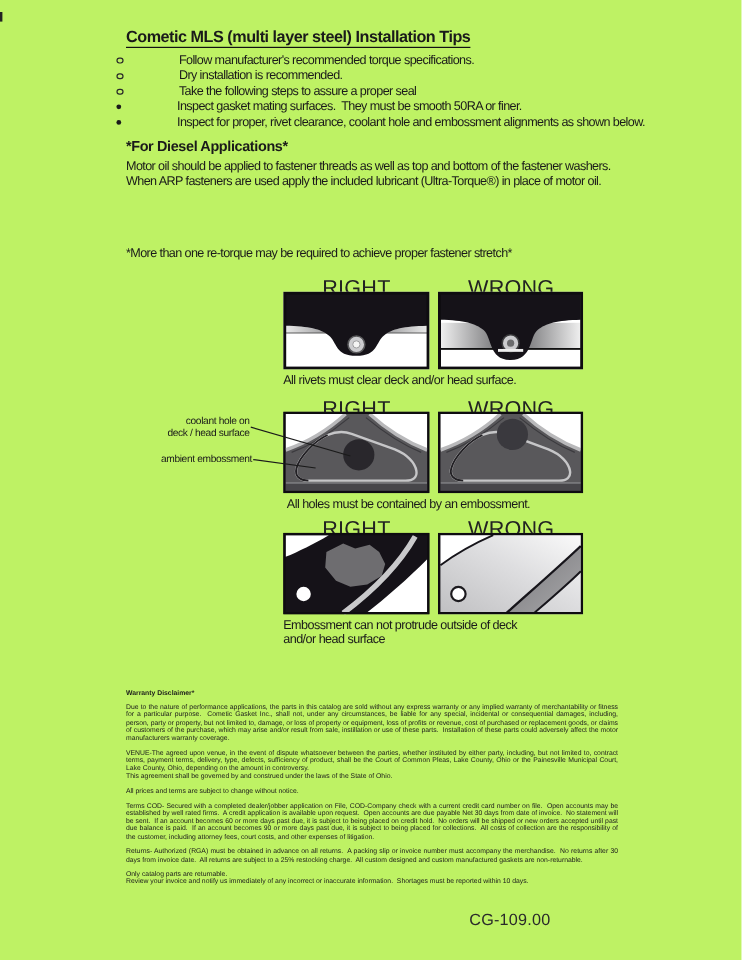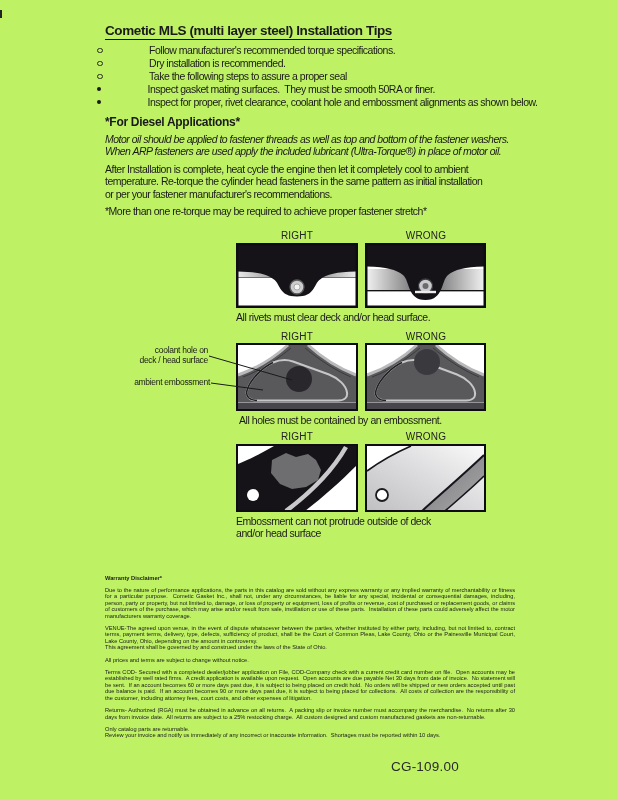--- a/index.html
+++ b/index.html
@@ -16,23 +16,23 @@
   
   .bullets{left:97px;top:44px;width:470px;}
   .brow{display:flex;align-items:flex-start;height:13px;white-space:pre;}
   .brow .txt{font-size:10.5px;letter-spacing:-0.5px;line-height:13px;white-space:pre;padding-left:43px;}
   .m1{width:3.6px;height:3.6px;border:1px solid #2a2a2a;border-radius:50%;margin:3.6px 3.5px 0 0;flex:0 0 auto;}
   .m2{width:4px;height:4px;background:#1a1a1a;border-radius:50%;margin:4px 3.5px 0 0;flex:0 0 auto;}
   .lvl2{}
   
   .h2{left:105px;top:115px;font-size:12px;font-weight:bold;letter-spacing:-0.3px;}
   .para{left:105px;width:480px;font-size:10.5px;letter-spacing:-0.5px;line-height:12.4px;white-space:pre-wrap;}
-  .p1{top:133px;font-style:italic;} .p2{top:163px;} .p3{top:205px;}
-  
-  .fig-label{width:122px;text-align:center;font-size:10px;color:#222;letter-spacing:0.2px;white-space:nowrap;}
+  .p1{top:133px;} .p2{top:163px;} .p3{top:205px;}
+  
+  .fig-label{width:122px;text-align:center;font-size:18px;color:#222;letter-spacing:0.2px;white-space:nowrap;}
   .fig-caption{font-size:10.5px;letter-spacing:-0.45px;line-height:11.5px;white-space:pre-wrap;}
   .panel{display:block;}
   
   .ann{font-size:8.5px;letter-spacing:-0.3px;line-height:9.5px;text-align:right;white-space:pre-wrap;color:#1a1a1a;}
   .ann1{left:100px;top:346px;width:108px;}
   .ann2{left:100px;top:378px;width:110px;}
   
   .disclaimer{left:105px;top:575px;width:410px;}
   .disclaimer .dh{font-size:5.7px;font-weight:bold;margin:0 0 6px 0;}
   .disclaimer p{font-size:5.7px;line-height:6.4px;margin:0 0 6px 0;text-align:justify;white-space:pre-wrap;}
@@ -53,23 +53,20 @@
     <div class="brow"><span class="m1"></span><span class="txt">Follow manufacturer's recommended torque specifications.</span></div>
     <div class="brow"><span class="m1"></span><span class="txt">Dry installation is recommended.</span></div>
     <div class="brow"><span class="m1"></span><span class="txt">Take the following steps to assure a proper seal</span></div>
     <div class="brow lvl2"><span class="m2"></span><span class="txt">Inspect gasket mating surfaces.  They must be smooth 50RA or finer.</span></div>
     <div class="brow lvl2"><span class="m2"></span><span class="txt">Inspect for proper, rivet clearance, coolant hole and embossment alignments as shown below.</span></div>
   </div>
 
   <div class="abs h2">*For Diesel Applications*</div>
   <div class="abs para p1">Motor oil should be applied to fastener threads as well as top and bottom of the fastener washers.
 When ARP fasteners are used apply the included lubricant (Ultra-Torque®) in place of motor oil.</div>
-  <div class="abs para p2">After Installation is complete, heat cycle the engine then let it completely cool to ambient
-temperature. Re-torque the cylinder head fasteners in the same pattern as initial installation
-or per your fastener manufacturer's recommendations.</div>
   <div class="abs para p3">*More than one re-torque may be required to achieve proper fastener stretch*</div>
 
   <div class="abs fig-label" style="left:236px;top:230px;">RIGHT</div>
   <div class="abs fig-label" style="left:365px;top:230px;">WRONG</div>
 
   <svg class="abs panel" style="left:236px;top:243px;" width="122" height="65" viewBox="0 0 122 65">
     <defs>
       <linearGradient id="gA" x1="0" y1="0" x2="1" y2="0">
         <stop offset="0" stop-color="#e9e9e9"></stop>
           <stop offset="0.35" stop-color="#8f8f91"></stop>

